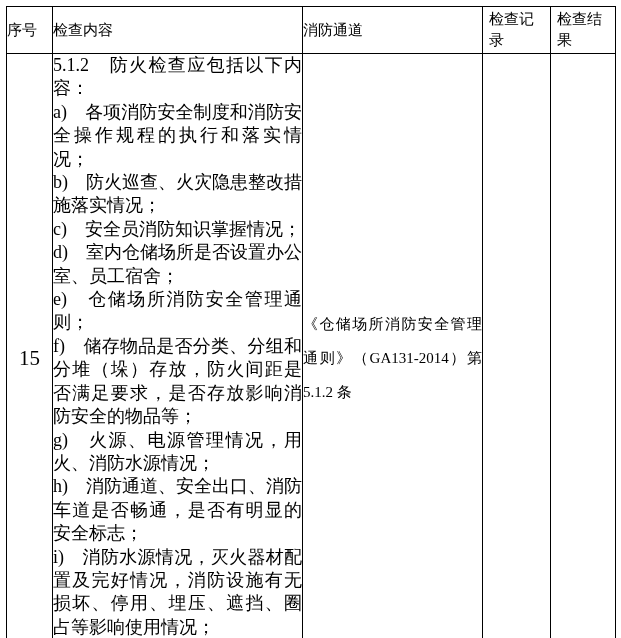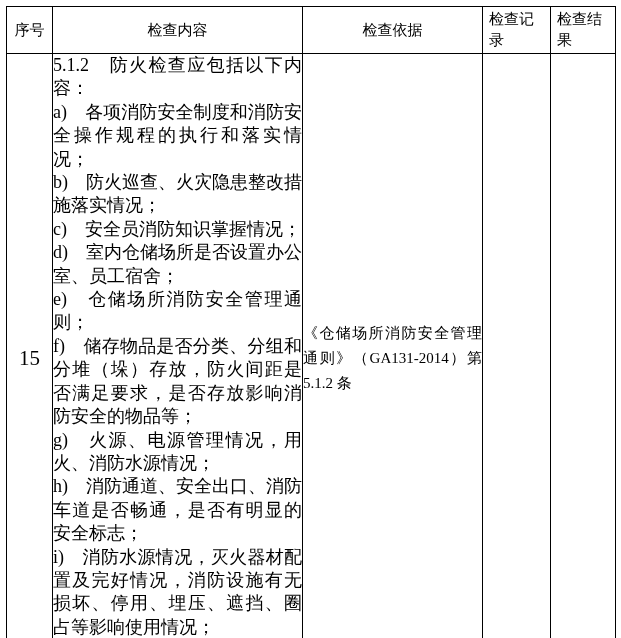--- a/index.html
+++ b/index.html
@@ -41,21 +41,21 @@
 
   thead th {
     height: 46px;
     text-align: center;
     font-weight: normal;
     font-size: 15px;
     line-height: 21px;
   }
   thead th .hdr {
     display: block;
-    text-align: center;
+    text-align: left;
   }
   thead th.narrow .hdr {
     padding: 0 6px;
     text-align: left;
   }
   td.seq-cell {
     text-align: center;
     font-size: 21px;
     vertical-align: middle;
   }
@@ -75,21 +75,21 @@
     line-height: 23.4px;
     text-align: justify;
     text-justify: inter-ideograph;
   }
   .body-text p {
     margin: 0;
     text-indent: 0;
   }
   .basis-text {
     font-size: 15px;
-    line-height: 25px;
+    line-height: 34px;
     text-align: justify;
     text-justify: inter-ideograph;
   }
   .basis-text p { margin: 0; }
 </style>
 </head>
 <body>
 
 <div class="page">
   <table class="checklist">
@@ -102,21 +102,21 @@
     </colgroup>
     <thead>
       <tr>
         <th>
           <span class="hdr">序号</span>
         </th>
         <th>
           <span class="hdr">检查内容</span>
         </th>
         <th>
-          <span class="hdr">检查依据</span>
+          <span class="hdr">消防通道</span>
         </th>
         <th class="narrow">
           <span class="hdr">检查记录</span>
         </th>
         <th class="narrow">
           <span class="hdr">检查结果</span>
         </th>
       </tr>
     </thead>
     <tbody>

